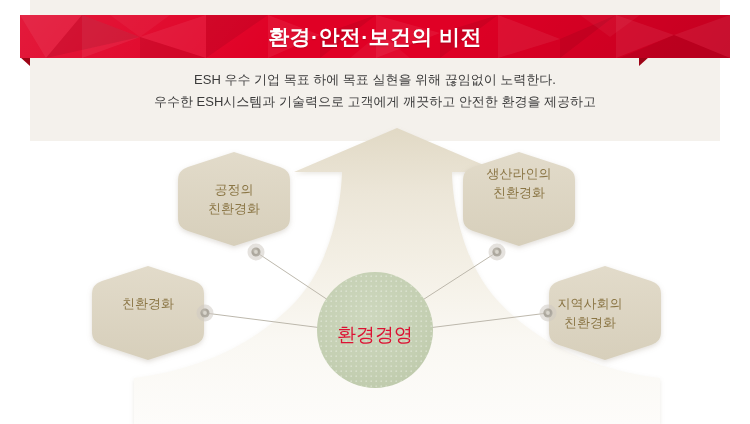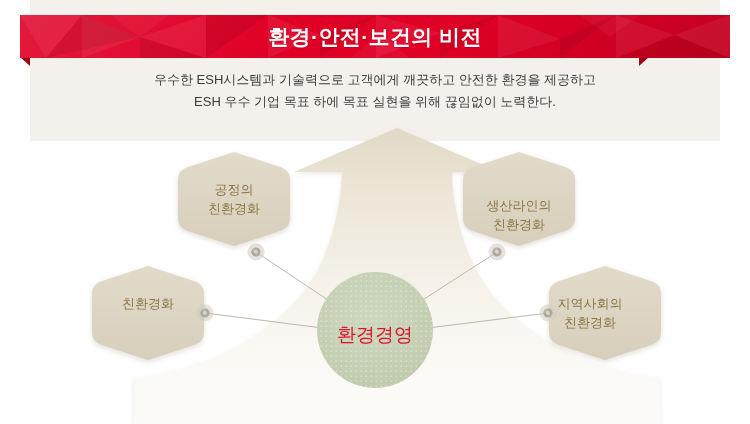--- a/index.html
+++ b/index.html
@@ -272,21 +272,21 @@
         </g>
       </g>
     </svg>
   </div>
 
   <div class="node-label" style="left:174px; top:180px; width:120px;">
     <div>공정의</div>
     <div>친환경화</div>
   </div>
 
-  <div class="node-label" style="left:459px; top:196px; width:120px;">
+  <div class="node-label" style="left:459px; top:164px; width:120px;">
     <div>생산라인의</div>
     <div>친환경화</div>
   </div>
 
   <div class="node-label" style="left:88px; top:294px; width:120px;">
     <div>친환경화</div>
   </div>
 
   <div class="node-label" style="left:530px; top:294px; width:120px;">
     <div>지역사회의</div>
@@ -325,17 +325,17 @@
           <polygon points="90,0 150,0 120,22"></polygon>
           <polygon points="330,43 390,43 360,18"></polygon>
           <polygon points="560,0 620,0 590,22"></polygon>
         </g>
       </svg>
       <div class="ribbon-title">환경·안전·보건의 비전</div>
     </div>
   </div>
 
   <div class="lead">
+    <div>ESH 우수 기업 목표 하에 목표 실현을 위해 끊임없이 노력한다.</div>
     <div>우수한 ESH시스템과 기술력으로 고객에게 깨끗하고 안전한 환경을 제공하고</div>
-    <div>ESH 우수 기업 목표 하에 목표 실현을 위해 끊임없이 노력한다.</div>
   </div>
 
 </div>
 
 </body></html>

